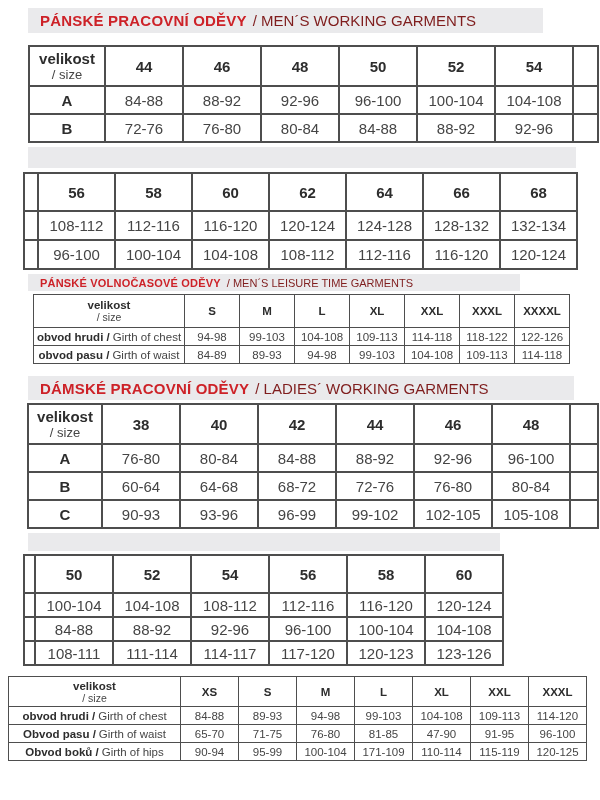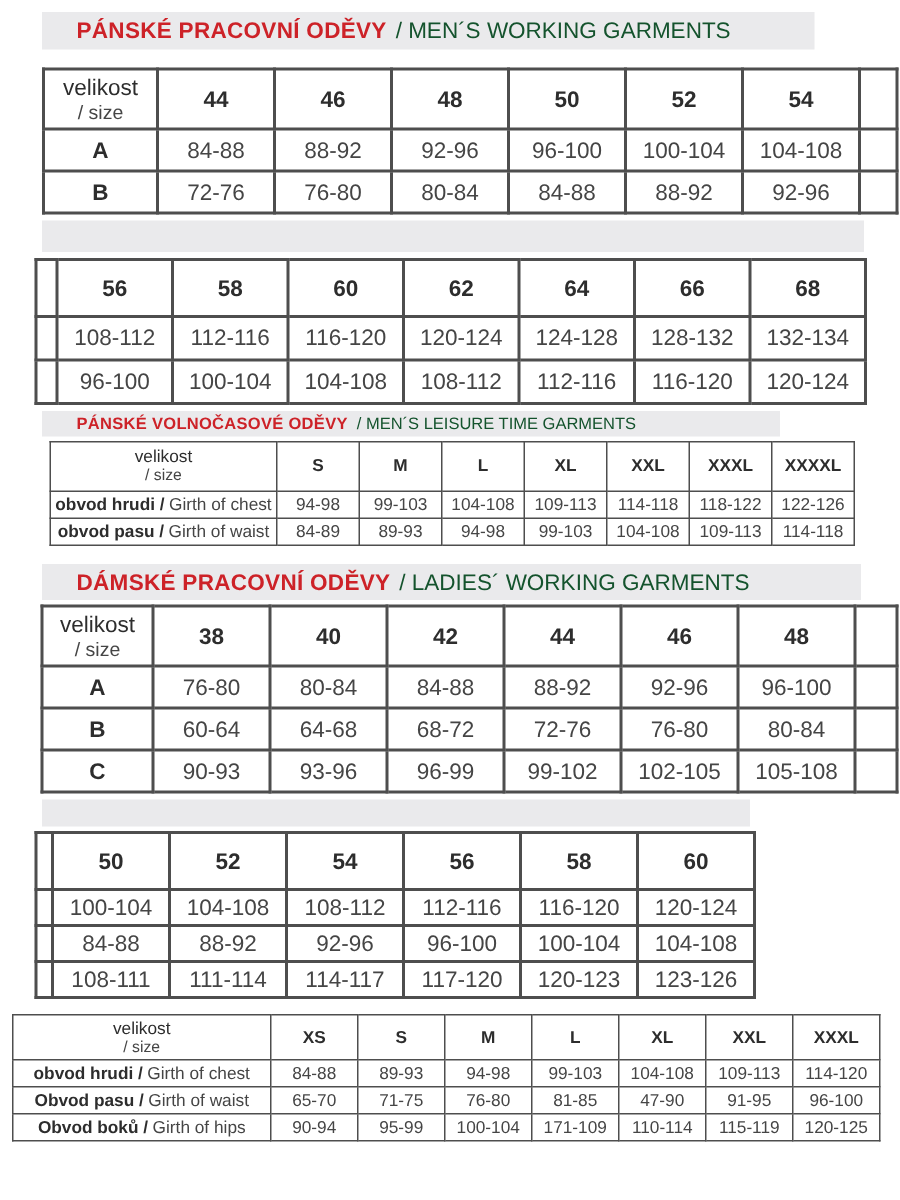--- a/index.html
+++ b/index.html
@@ -3,41 +3,41 @@
 <meta charset="utf-8">
 <style>
   html,body{margin:0;padding:0;}
   body{
     width:600px;height:800px;background:#ffffff;position:relative;
     font-family:"Liberation Sans", sans-serif;
     -webkit-font-smoothing:antialiased;
   }
   .band{
     position:absolute;background:#eaeaec;display:flex;align-items:center;
-    padding-left:23px;box-sizing:border-box;white-space:nowrap;
+    padding-left:12px;box-sizing:border-box;white-space:nowrap;
   }
   .t-cz{color:#cd2228;font-weight:bold;letter-spacing:.2px;}
-  .t-en{color:#14532d;margin-left:6px;}
+  .t-en{color:#7f1d1d;margin-left:6px;}
   #band1{left:28px;top:8px;width:515px;height:25px;font-size:15px;}
   #sep1 {left:28px;top:147px;width:548px;height:21px;}
   #band2{left:28px;top:274px;width:492px;height:17px;font-size:11px;}
   #band3{left:28px;top:376px;width:546px;height:24px;font-size:15px;}
   #sep2 {left:28px;top:533px;width:472px;height:18px;}
 
   table{position:absolute;border-collapse:collapse;table-layout:fixed;}
   td{
     border:2px solid #4e4e4e;text-align:center;vertical-align:middle;
     color:#454545;padding:0;overflow:hidden;
   }
   .small td{border-width:1.5px;}
   .big{font-size:15px;}
   .small{font-size:11.5px;}
   tr.hd td{font-weight:bold;color:#2d2d2d;}
   td.rl{font-weight:bold;color:#2d2d2d;}
-  .vt{font-weight:normal;color:#2d2d2d;}
+  .vt{font-weight:bold;color:#2d2d2d;}
   .big .vt{font-size:15px;}
   .big .vs{font-weight:normal;font-size:13px;color:#454545;}
   .small .vt{font-size:11.5px;}
   .small .vs{font-weight:normal;font-size:10.5px;color:#454545;}
   .lb{font-weight:bold;color:#2d2d2d;}
   .le{font-weight:normal;margin-left:3px;color:#454545;margin-top:20px;}
 
   #t1{left:28px;top:45px;}
   #t1 tr.hd{height:40px;} #t1 tr.dr{height:28px;}
   #t2{left:23px;top:172px;}

